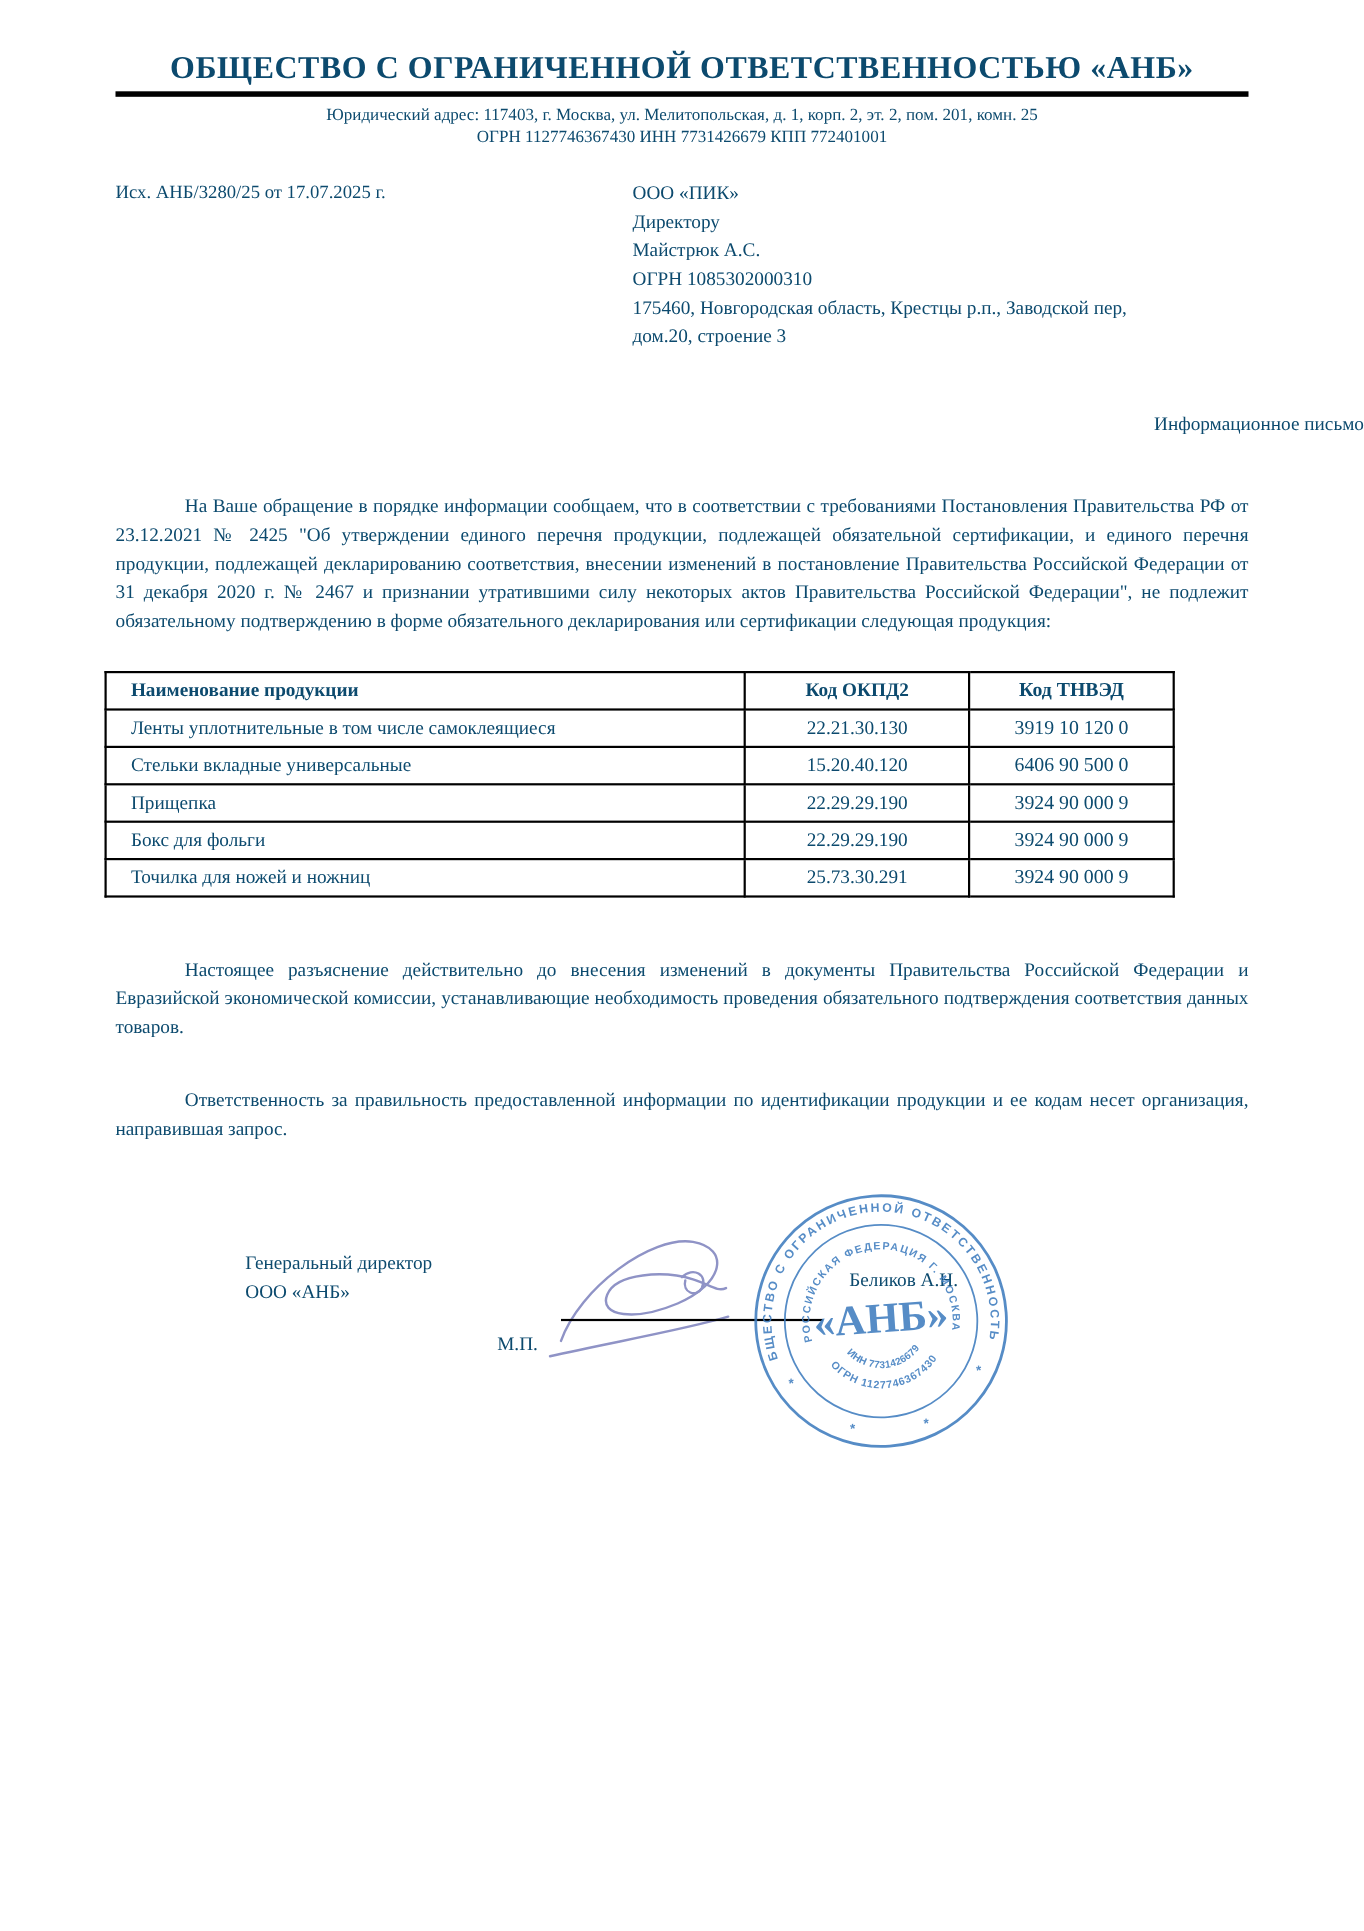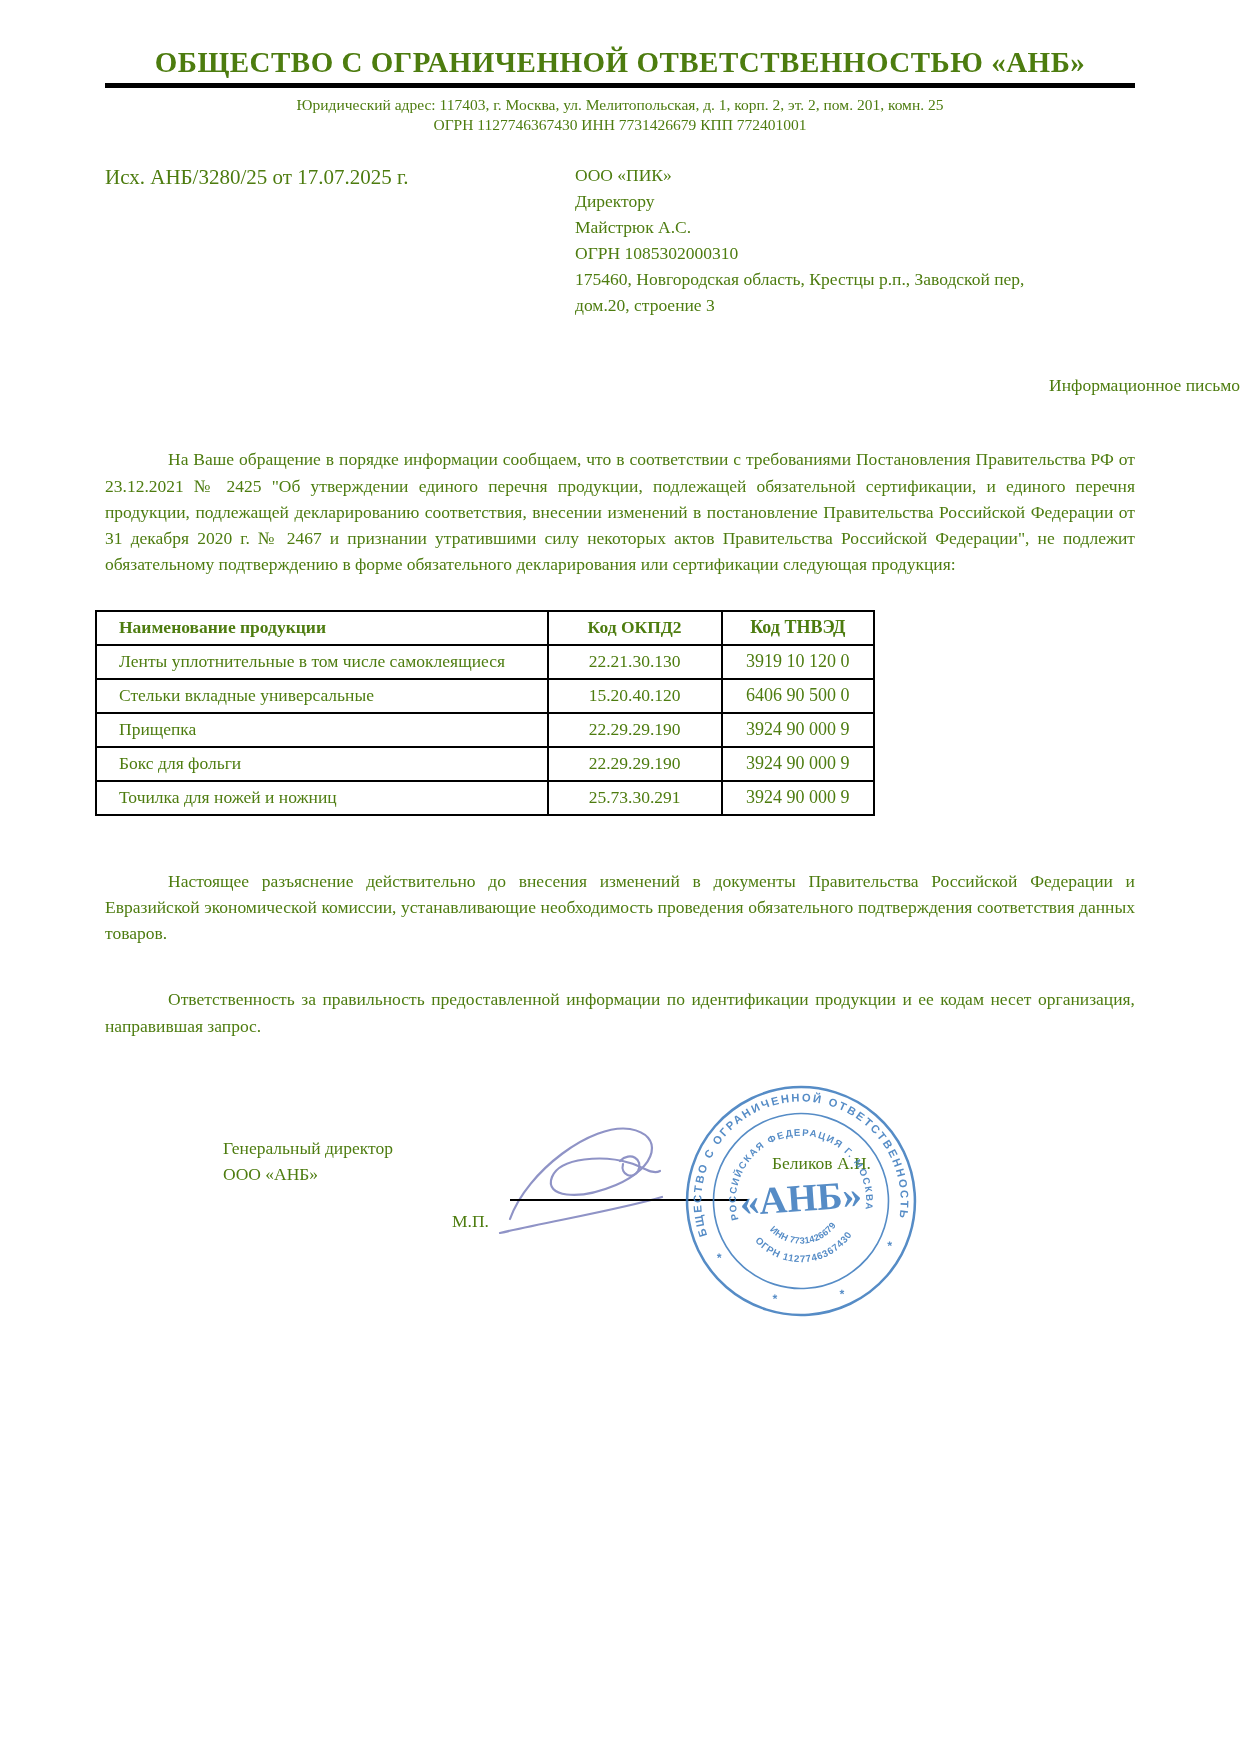--- a/index.html
+++ b/index.html
@@ -2,49 +2,49 @@
 <html lang="ru" style="--color-stamp: #3f7dbf; --color-signature_ink: #8f93c6; --color-text: #000000;"><head>
 <meta charset="utf-8">
 <style>
   html,body{margin:0;padding:0;background:#ffffff;}
   .page{
     position:relative;
     width:1240px;height:1755px;
     margin:0 auto;
     background:#fff;
     font-family:"Liberation Serif", serif;
-    color:#4d7c0f;
+    color:#0c4a6e;
     overflow:hidden;
   }
   
   .letterhead{padding-top:46px;text-align:center;}
   .company-title{
     font-size:29px;font-weight:bold;letter-spacing:.5px;
     white-space:nowrap;
   }
   .header-rule{height:5px;background:#000;margin:4px 105px 7px 105px;}
   .addr-line{font-size:15.5px;line-height:1.3;}
   
   .ref-section{position:relative;margin-top:28px;min-height:160px;}
-  .outgoing-ref{position:absolute;left:105px;top:2px;font-size:21px;}
+  .outgoing-ref{position:absolute;left:105px;top:2px;font-size:17px;}
   .addressee{margin-left:575px;width:452px;font-size:17.5px;line-height:1.48;}
   
   .letter-title{text-align:right;font-size:17.5px;margin-top:52px;}
   .para{
     margin:0 105px;font-size:17.5px;line-height:1.5;
     text-align:justify;text-indent:63px;
   }
   .para.p1{margin-top:50px;}
   .para.p2{margin-top:52px;}
   .para.p3{margin-top:40px;}
   
   table.products{
     border-collapse:collapse;
     margin:32px 0 0 95px;
-    width:780px;
+    width:973px;
     font-size:17.5px;
   }
   table.products th,table.products td{
     border:2.5px solid #000;
     padding:4px 6px;
     height:24px;
   }
   table.products th{font-weight:bold;}
   .col-name{width:552px;text-align:left;padding-left:22px !important;}
   .col-okpd{width:190px;text-align:center;}

